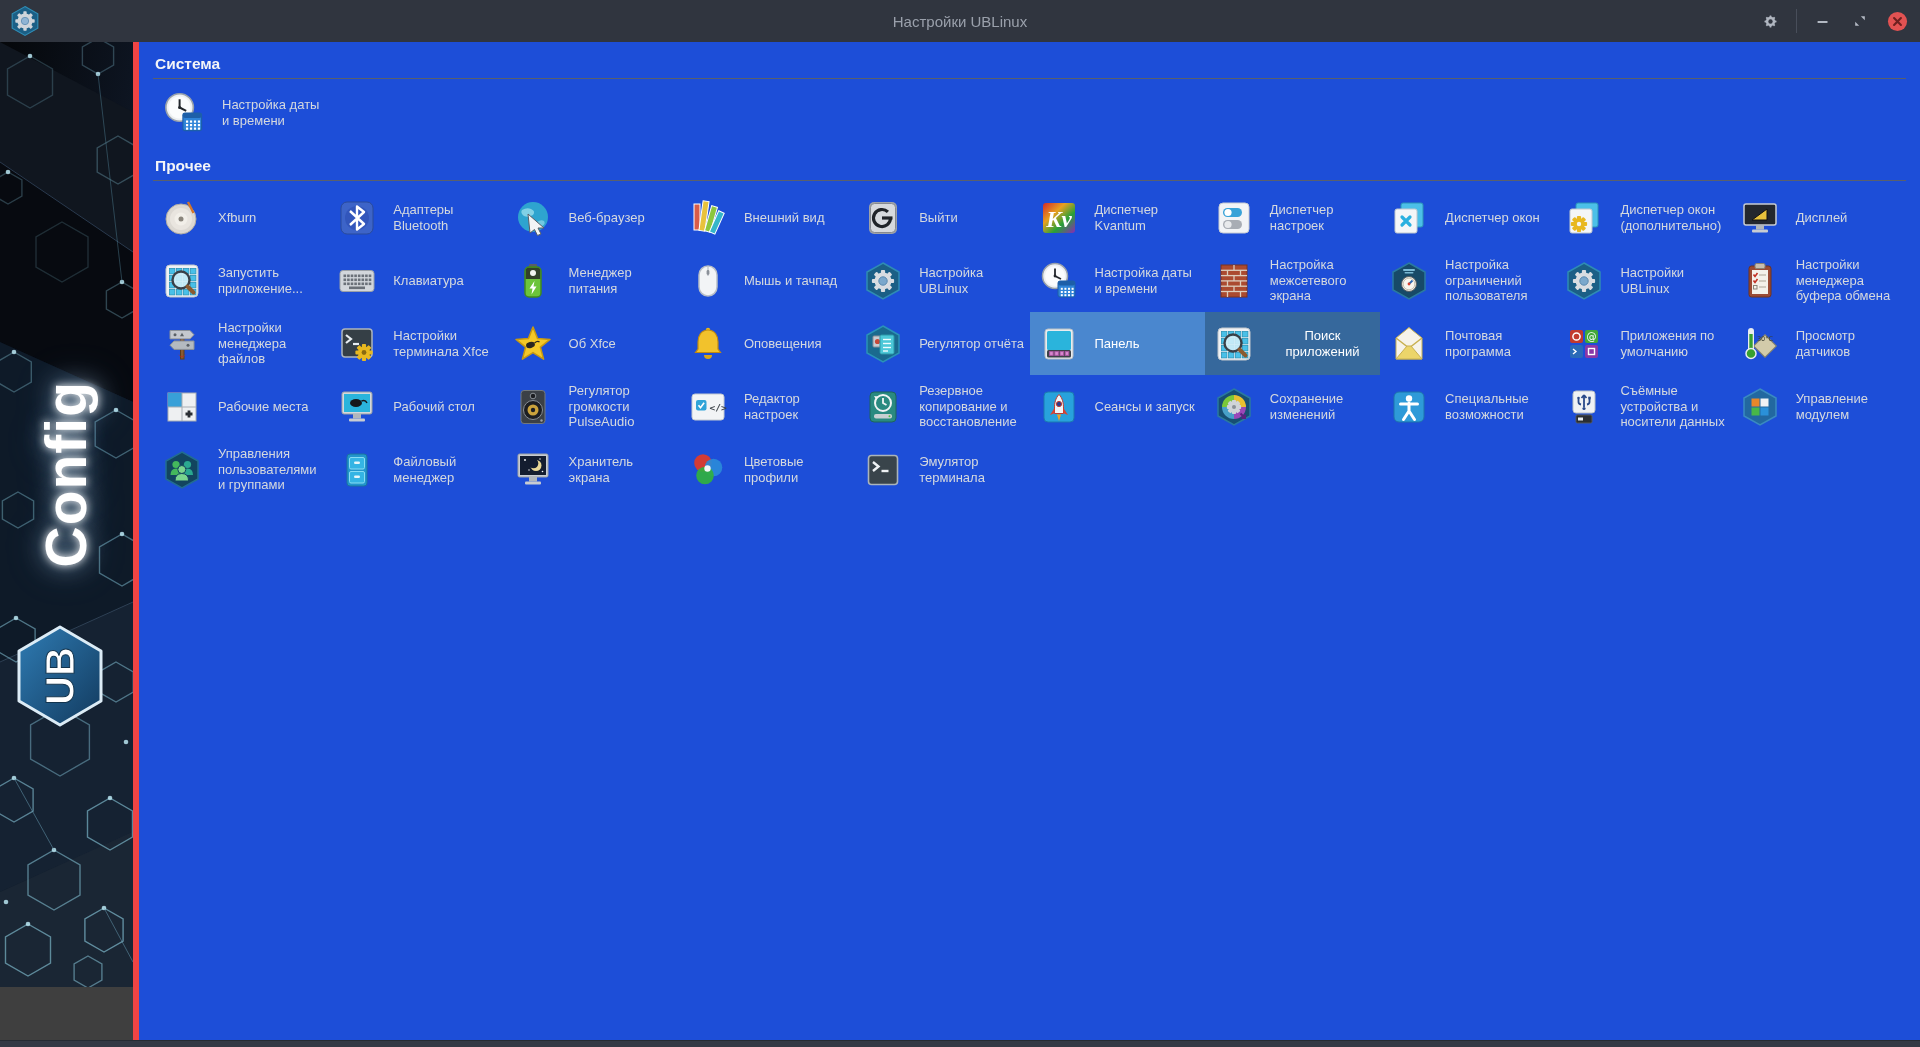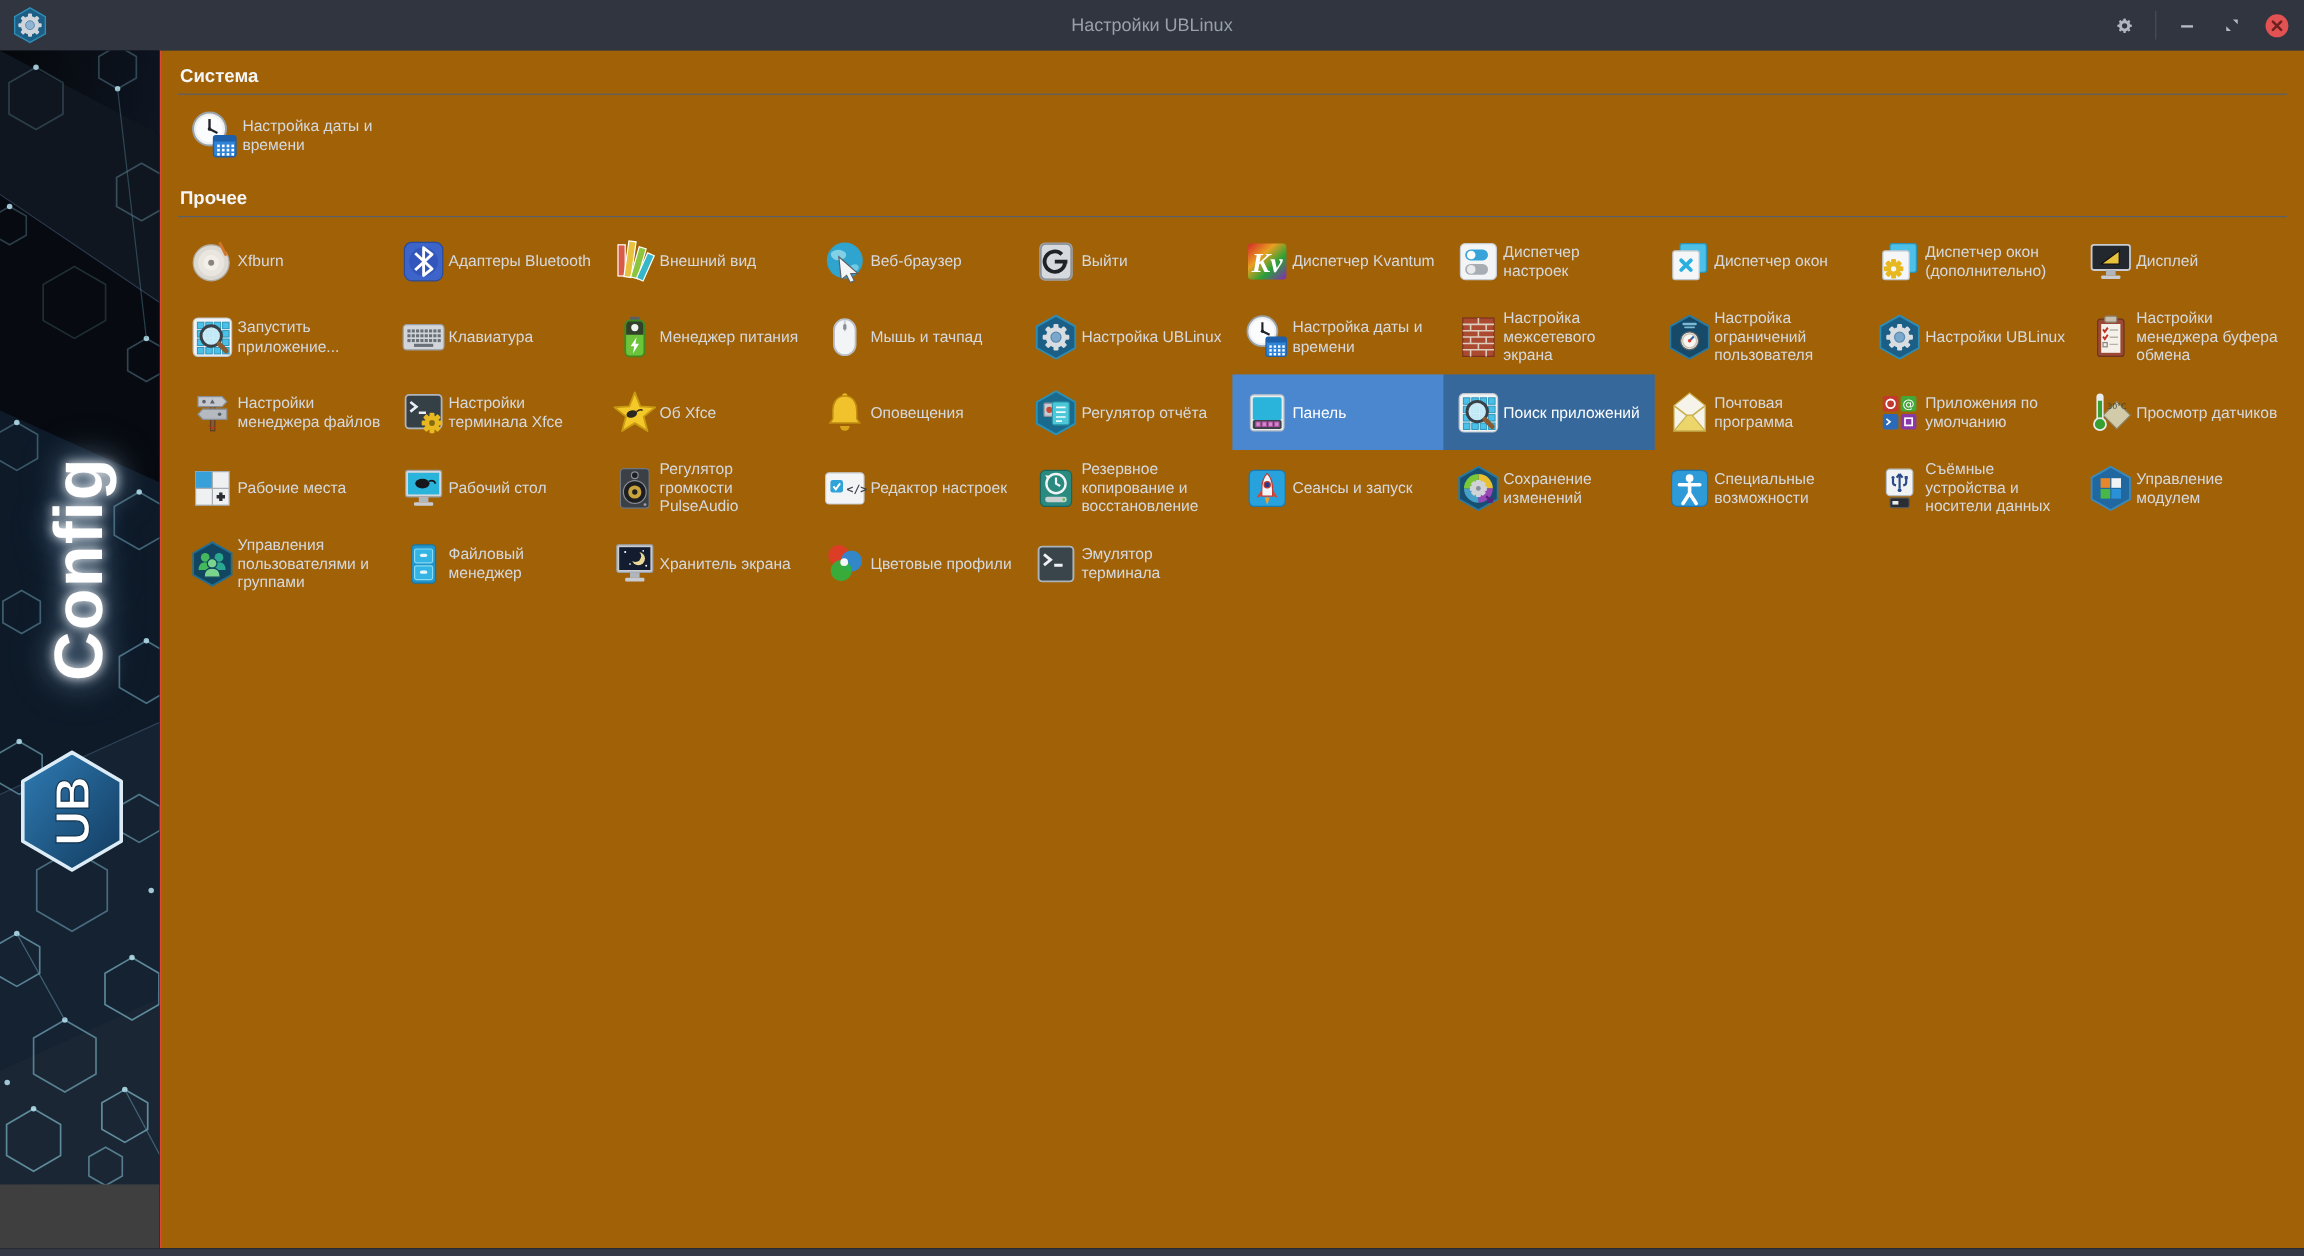--- a/index.html
+++ b/index.html
@@ -15,27 +15,27 @@
   .tb-sep{width:1px;height:24px;background:#484e5a;}
   
   .wbody{flex:1 1 auto;display:flex;min-height:0;}
   .sidebar{flex:0 0 133px;position:relative;overflow:hidden;background:#0a0e15;}
   .sidebar svg.pattern{position:absolute;left:0;top:0;}
   .brand{position:absolute;top:282px;left:16px;width:100px;height:300px;display:flex;align-items:center;justify-content:center;}
   .brand span{writing-mode:vertical-rl;transform:rotate(180deg);font-size:57px;font-weight:bold;color:#ffffff;letter-spacing:1px;
               text-shadow:0 0 9px rgba(255,255,255,.95),0 0 24px rgba(185,225,255,.65),0 0 40px rgba(150,200,255,.35);}
   .ub-logo{position:absolute;left:12px;top:582px;}
   
-  .content{flex:1 1 auto;background:#a16207;border-left:1px solid #ef4444;padding:6px 14px 0 14px;overflow:hidden;}
+  .content{flex:1 1 auto;background:#1d4ed8;border-left:6px solid #ef4444;padding:6px 14px 0 14px;overflow:hidden;}
   .section-title{font-size:15.5px;font-weight:bold;color:#f4f5f7;padding:7px 2px 5px 2px;}
   .rule{height:1px;background:#5a606c;margin:0 0 5px 0;}
   .grid{display:grid;grid-template-columns:repeat(10,1fr);}
   .grid.system{grid-auto-rows:58px;margin-bottom:8px;}
   .grid.other{grid-auto-rows:63px;}
-  .item{display:flex;align-items:center;gap:1px;padding:0 5px 0 9px;overflow:hidden;}
+  .item{display:flex;align-items:center;gap:16px;padding:0 5px 0 9px;overflow:hidden;}
   .item .icon{width:40px;height:40px;flex:0 0 40px;}
   .grid.system .item .icon{width:44px;height:44px;flex:0 0 44px;}
   .item .icon svg{width:100%;height:100%;display:block;}
   .item .label{font-size:13px;line-height:1.22;color:#d5d9de;}
   .item.selected{background:var(--sel,#4a87cf);align-items:center;}
   .item.highlighted{background:var(--hl,#36689c);text-align:center;}
   .item.selected .label,.item.highlighted .label{color:#ffffff;}
   
   .bottom-strip{flex:0 0 6px;background:#343945;border-top:1px solid #262b33;}
 </style>
@@ -222,38 +222,38 @@
                 <rect x="4" y="4" width="32" height="32" rx="6" fill="#3d64c8" stroke="#2a4a9a"></rect>
                 <circle cx="20" cy="20" r="12" fill="#2a4ab0" opacity=".55"></circle>
                 <path d="M13 13 L27 26 L20 31.5 L20 8.5 L27 14 L13 27" fill="none" stroke="#fff" stroke-width="2.4" stroke-linejoin="round"></path>
               </svg>
             </span>
     <span class="label">Адаптеры Bluetooth</span>
   </div>
           <div class="item">
     <span class="icon">
               <svg viewBox="0 0 40 40" xmlns="http://www.w3.org/2000/svg">
+                <circle cx="20" cy="19" r="15" fill="#2ea4cf"></circle>
+                <path d="M9 12 q5 -3 9 -1 q5 2 2 6 q-5 3 -9 1 q-4 -3 -2 -6 Z" fill="#8fd9ea" opacity=".85"></path>
+                <path d="M24 24 q4 -3 7 -1 q2 3 -2 5 q-4 1 -5 -4 Z" fill="#8fd9ea" opacity=".7"></path>
+                <path d="M15 16 L31 30 L25 30 L28 36 L24.5 37.5 L21.5 31.5 L17 35 Z" fill="#f2f4f6" stroke="#5a6068"></path>
+              </svg>
+            </span>
+    <span class="label">Веб-браузер</span>
+  </div>
+          <div class="item">
+    <span class="icon">
+              <svg viewBox="0 0 40 40" xmlns="http://www.w3.org/2000/svg">
                 <rect x="6" y="6" width="6" height="26" fill="#d85c48" stroke="#fff"></rect>
                 <rect x="13" y="3" width="6" height="30" fill="#e8c23c" stroke="#fff" transform="rotate(8 16 18)"></rect>
                 <rect x="20" y="8" width="6" height="26" fill="#8cc63e" stroke="#fff" transform="rotate(16 23 21)"></rect>
                 <rect x="26" y="13" width="6" height="23" fill="#35b6c9" stroke="#fff" transform="rotate(24 29 24)"></rect>
               </svg>
             </span>
     <span class="label">Внешний вид</span>
-  </div>
-          <div class="item">
-    <span class="icon">
-              <svg viewBox="0 0 40 40" xmlns="http://www.w3.org/2000/svg">
-                <circle cx="20" cy="19" r="15" fill="#2ea4cf"></circle>
-                <path d="M9 12 q5 -3 9 -1 q5 2 2 6 q-5 3 -9 1 q-4 -3 -2 -6 Z" fill="#8fd9ea" opacity=".85"></path>
-                <path d="M24 24 q4 -3 7 -1 q2 3 -2 5 q-4 1 -5 -4 Z" fill="#8fd9ea" opacity=".7"></path>
-                <path d="M15 16 L31 30 L25 30 L28 36 L24.5 37.5 L21.5 31.5 L17 35 Z" fill="#f2f4f6" stroke="#5a6068"></path>
-              </svg>
-            </span>
-    <span class="label">Веб-браузер</span>
   </div>
           <div class="item">
     <span class="icon">
               <svg viewBox="0 0 40 40" xmlns="http://www.w3.org/2000/svg">
                 <rect x="6" y="4" width="28" height="32" rx="5" fill="#9ea2a8"></rect>
                 <rect x="7.5" y="5.5" width="25" height="29" rx="4" fill="#d6d9dd" stroke="#85898f"></rect>
                 <path d="M27.5 20 a8.5 8.5 0 1 1 -2.6 -6.1" fill="none" stroke="#1f2328" stroke-width="3.2"></path>
                 <line x1="19" y1="20" x2="29.5" y2="20" stroke="#1f2328" stroke-width="3.2"></line>
               </svg>
             </span>

